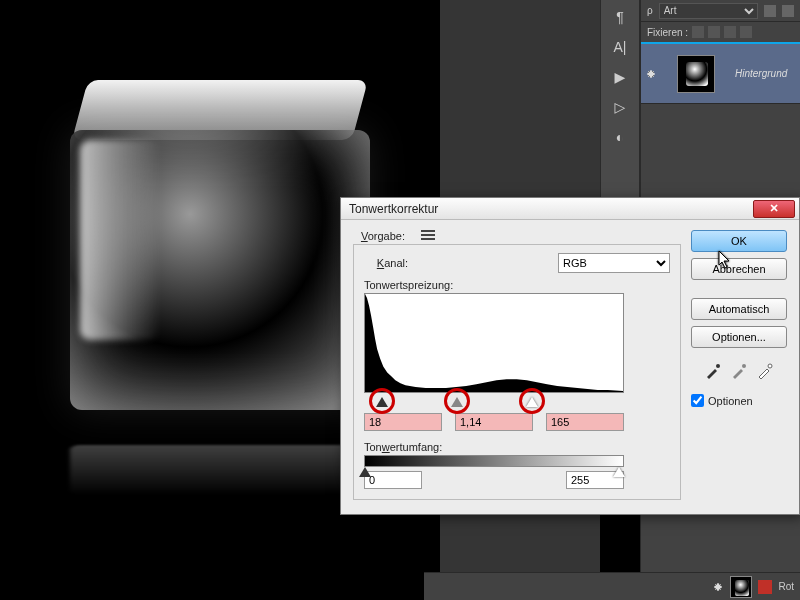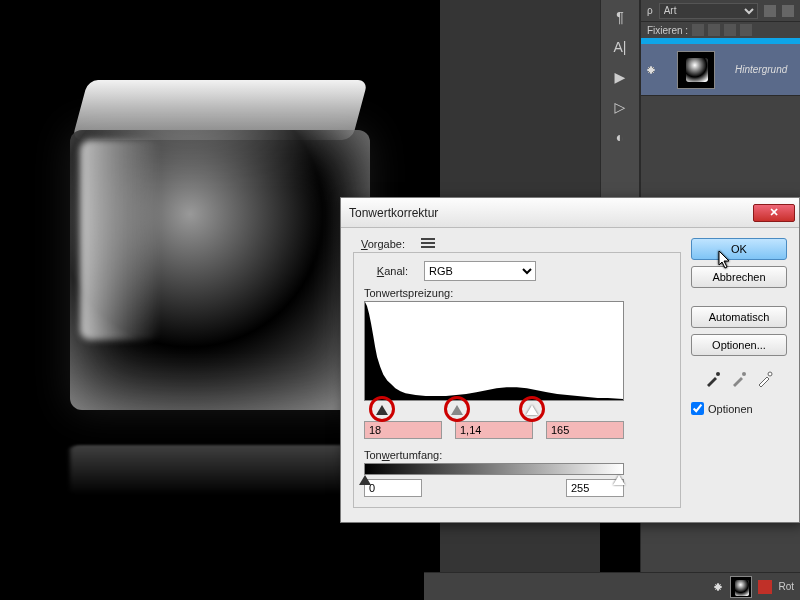--- a/index.html
+++ b/index.html
@@ -13,57 +13,57 @@
 .ice-front { width: 300px; height: 280px; top: 50px; left: 20px; border-radius: 12px; background: radial-gradient(circle at 40% 30%, rgba(255,255,255,0.6), rgba(0,0,0,0.95) 50%, rgba(255,255,255,0.4) 90%); box-shadow: inset 0 0 60px rgba(255,255,255,0.3), 0 0 40px rgba(255,255,255,0.1); }
 .ice-highlight { position: absolute; top: 60px; left: 30px; width: 80px; height: 200px; background: linear-gradient(to right, rgba(255,255,255,0.7), transparent); border-radius: 10px; filter: blur(3px); }
 .ice-reflect { position: absolute; top: 340px; left: 20px; width: 300px; height: 100px; background: linear-gradient(to bottom, rgba(255,255,255,0.25), transparent); border-radius: 10px; transform: scaleY(0.5); filter: blur(2px); }
 
 
 .ps-side { position: absolute; right: 0; top: 0; width: 160px; height: 600px; background: #424242; border-left: 1px solid #2a2a2a; font-size: 10px; color: #ccc; }
 .ps-top1 { display: flex; align-items: center; height: 22px; padding: 0 6px; border-bottom: 1px solid #2a2a2a; gap: 6px; }
 .ps-top1 select { background: #3a3a3a; color: #ccc; border: 1px solid #555; font-size: 10px; flex: 1; height: 16px; }
 .mini-icon { width: 12px; height: 12px; background: #666; }
 .ps-top2 { display: flex; align-items: center; height: 22px; padding: 0 6px; border-bottom: 1px solid #2a2a2a; }
-.ps-fix { display: flex; align-items: center; height: 22px; padding: 0 6px; border-bottom: 6px solid #0ea5e9; gap: 4px; }
+.ps-fix { display: flex; align-items: center; height: 22px; padding: 0 6px; border-bottom: 2px solid #0ea5e9; gap: 4px; }
 .lock-ic { width: 12px; height: 12px; background: #555; }
-.layer-row { display: flex; align-items: center; height: 52px; background: #5a6a8a; border-bottom: 1px solid #2a2a2a; padding: 0 4px; gap: 20px; }
+.layer-row { display: flex; align-items: center; height: 60px; background: #5a6a8a; border-bottom: 1px solid #2a2a2a; padding: 0 4px; gap: 20px; }
 .eye { width: 12px; height: 12px; border-radius: 50%; background: radial-gradient(circle, #ddd 30%, #666 35%, #ddd 40%, transparent 45%); }
 .thumb { width: 38px; height: 38px; background: #000; border: 1px solid #888; position: relative; }
 .thumb::after { content:''; position:absolute; top:6px; left:8px; width:22px; height:24px; background: radial-gradient(circle at 40% 30%, #fff, #000 55%, #fff 90%); border-radius:3px; }
 .layer-name { font-style: italic; color: #ddd; font-size: 10px; }
 
 
 .ps-tools { position: absolute; right: 160px; top: 0; width: 40px; height: 200px; background: #4a4a4a; border-left: 1px solid #2a2a2a; border-right: 1px solid #2a2a2a; display: flex; flex-direction: column; align-items: center; padding-top: 8px; gap: 12px; }
 .tool-ic { width: 18px; height: 18px; color: #ccc; display:flex; align-items:center; justify-content:center; font-size:14px; }
 
 
 .ps-bottom { position:absolute; bottom:0; left:424px; right:0; height:28px; background:#424242; display:flex; align-items:center; padding:0 6px; gap:6px; font-size:10px; color:#ccc; border-top:1px solid #2a2a2a; }
 .ps-bottom .thumb2 { width:22px; height:22px; background:#000; border:1px solid #888; position:relative; }
 .ps-bottom .thumb2::after { content:''; position:absolute; top:3px; left:4px; width:14px; height:16px; background:radial-gradient(circle at 40% 30%,#fff,#000 55%,#fff 90%); border-radius:2px;}
 .color-sq { width:14px; height:14px; background:#c03028; }
 
 
 .dialog { position: absolute; left: 340px; top: 197px; width: 460px; background: #ececec; border: 1px solid #7a7a7a; box-shadow: 3px 3px 12px rgba(0,0,0,0.5); font-size: 11px; color: #222; }
-.titlebar { height: 30px; background: linear-gradient(to bottom, #fdfdfd, #e4e4e4); display: flex; align-items: center; padding: 0 4px 0 8px; border-bottom: 1px solid #bbb; }
+.titlebar { height: 22px; background: linear-gradient(to bottom, #fdfdfd, #e4e4e4); display: flex; align-items: center; padding: 0 4px 0 8px; border-bottom: 1px solid #bbb; }
 .titlebar .ttl { flex: 1; font-size: 12px; }
 .closebtn { width: 42px; height: 18px; background: linear-gradient(to bottom, #e67, #c9302c); border: 1px solid #8b1a1a; border-radius: 2px; display:flex; align-items:center; justify-content:center; color:#fff; font-size:11px; font-weight:bold; }
 
 .dlg-body { display: flex; padding: 10px 12px 14px 12px; gap: 10px; }
 .left-col { flex: 1; }
 .right-col { width: 96px; display: flex; flex-direction: column; gap: 6px; align-items:stretch; }
 
 .row { display: flex; align-items: flex-start; gap: 16px; }
 .row label { text-align: right; }
 .u { text-decoration: underline; }
 select.combo { height: 20px; border: 1px solid #999; background: #fff; font-size: 11px; }
 .preset-combo { width: 180px; }
 .menu-ic { width:14px; height:12px; background: repeating-linear-gradient(to bottom, #444 0 2px, transparent 2px 4px); }
 
 .group { border: 1px solid #bbb; padding: 8px 10px 10px 10px; margin-top: 2px; background: #ececec; }
-.sub-row { display:flex; align-items:center; gap:16px; margin-bottom:6px; }
+.sub-row { display:flex; align-items:center; gap:16px; margin-bottom:6px;justify-content:space-between; }
 .sub-row label { width: 44px; text-align:right; }
 .kan-combo { width: 112px; }
 
 .sect-label { margin: 0 0 2px 0; }
 
 .histogram { width: 260px; height: 100px; background: #fff; border: 1px solid #888; position: relative; margin-bottom: 4px; }
 .histogram svg { width:100%; height:100%; display:block; }
 
 .slider-track { width: 260px; height: 14px; position: relative; }
 .tri { position:absolute; width:0; height:0; border-left:6px solid transparent; border-right:6px solid transparent; top:0; }

